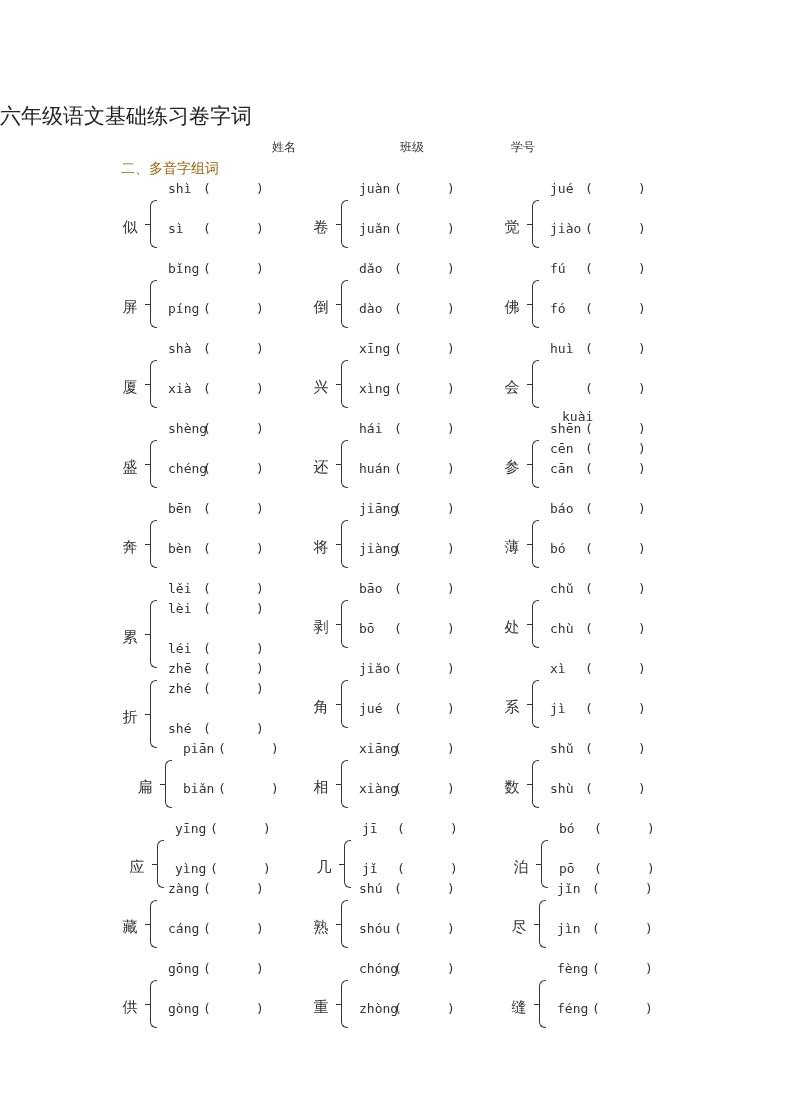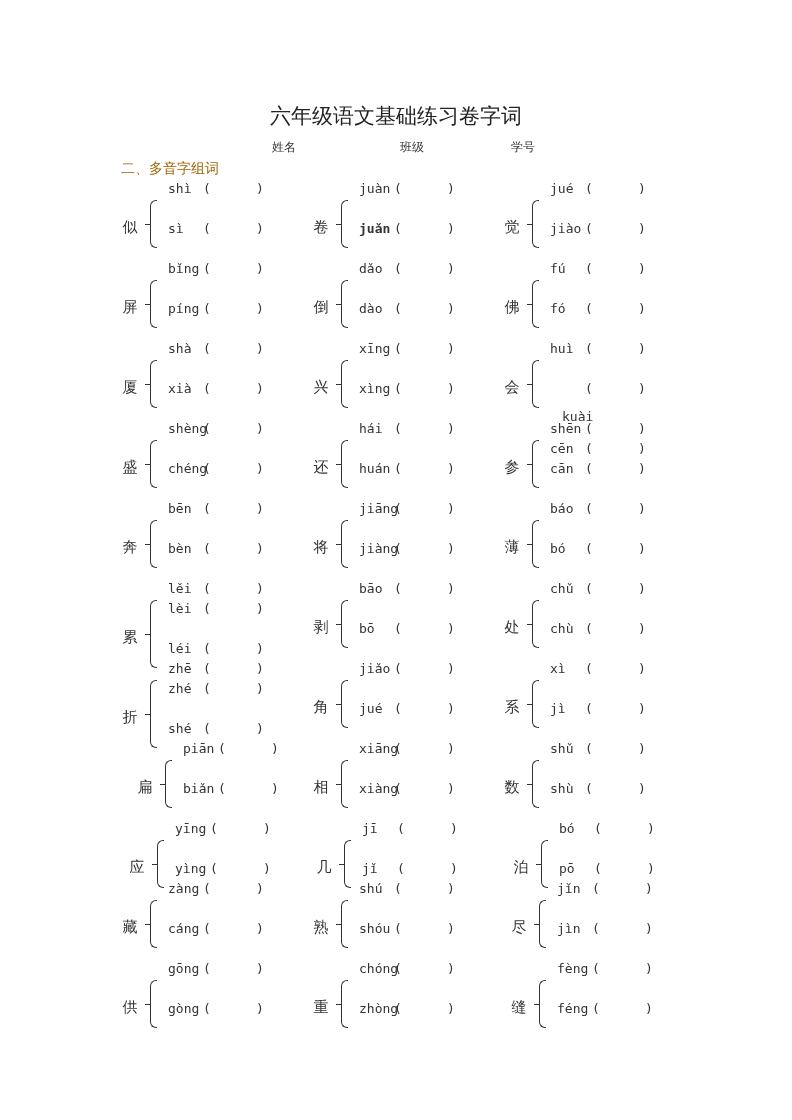--- a/index.html
+++ b/index.html
@@ -1,18 +1,18 @@
 <!DOCTYPE html>
 <html><head>
 <meta charset="utf-8">
 <style>
   html, body { margin: 0; padding: 0; background: #ffffff; }
   body { width: 792px; height: 1120px; position: relative; overflow: hidden;
          font-family: "DejaVu Serif", "Liberation Serif", serif; color: #222; }
-  .title { position: absolute; top: 102px; left: 0; width: 792px; text-align: center;
+  .title { position: absolute; top: 102px; left: 0; width: 792px; text-align: left;
            font-size: 21px; color: #222; letter-spacing: 0px; }
   .field { position: absolute; top: 139px; font-size: 12px; color: #333; }
   .section { position: absolute; top: 160px; left: 121px; font-size: 14px; color: #a16207; }
   .entry { position: absolute; }
   .char { position: absolute; font-size: 15px; color: #333; width: 18px; text-align: center; }
   .brace { position: absolute; border: 1.2px solid #333; border-right: none;
            border-radius: 6px 0 0 6px; width: 6px; }
   .brace::before { content: ""; position: absolute; left: -6px; top: 50%; width: 6px;
                    border-top: 1.3px solid #333; }
   .py { position: absolute; font-family: "DejaVu Sans Mono", "Liberation Mono", monospace;
@@ -39,21 +39,21 @@
       <div class="py" style="left: 168px; top: 221px;">sì</div>
       <div class="paren" style="left: 203px; top: 221px;">(</div>
       <div class="paren" style="left: 256px; top: 221px;">)</div>
     </div>
     <div class="entry">
       <div class="char" style="left: 312px; top: 218px;">卷</div>
       <div class="brace" style="left: 341px; top: 200px; height: 46px;"></div>
       <div class="py" style="left: 359px; top: 181px;">juàn</div>
       <div class="paren" style="left: 394px; top: 181px;">(</div>
       <div class="paren" style="left: 447px; top: 181px;">)</div>
-      <div class="py" style="left: 359px; top: 221px; font-weight: bold;">juǎn</div>
+      <div class="py" style="left: 359px; top: 221px;">juǎn</div>
       <div class="paren" style="left: 394px; top: 221px;">(</div>
       <div class="paren" style="left: 447px; top: 221px;">)</div>
     </div>
     <div class="entry">
       <div class="char" style="left: 503px; top: 218px;">觉</div>
       <div class="brace" style="left: 532px; top: 200px; height: 46px;"></div>
       <div class="py" style="left: 550px; top: 181px;">jué</div>
       <div class="paren" style="left: 585px; top: 181px;">(</div>
       <div class="paren" style="left: 638px; top: 181px;">)</div>
       <div class="py" style="left: 550px; top: 221px;">jiào</div>

